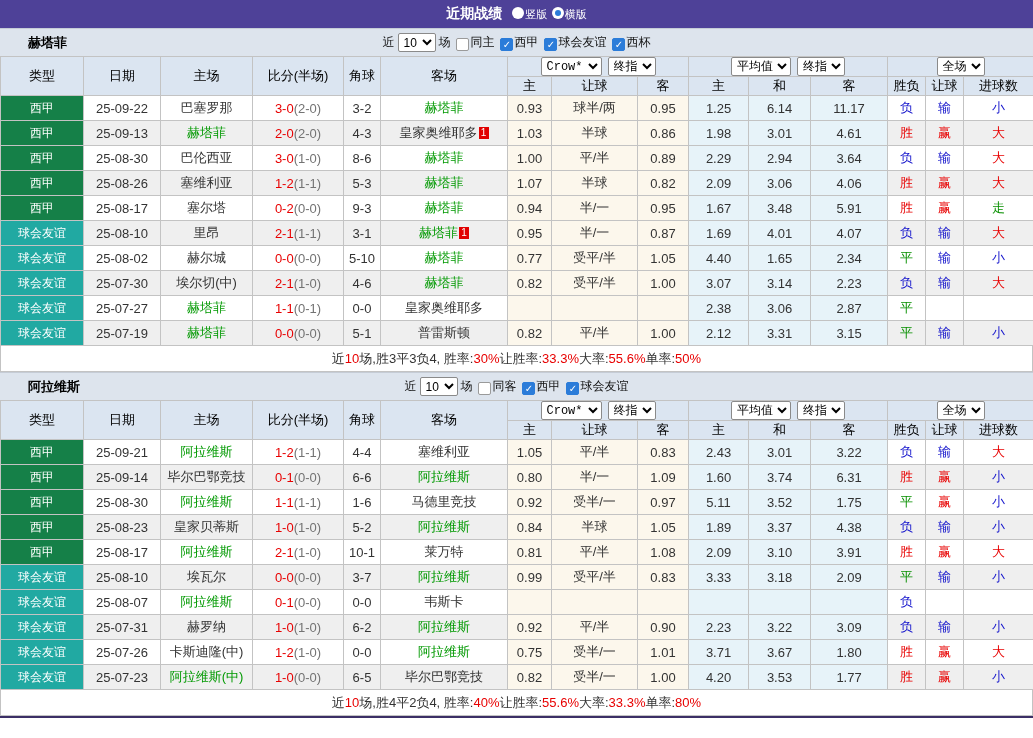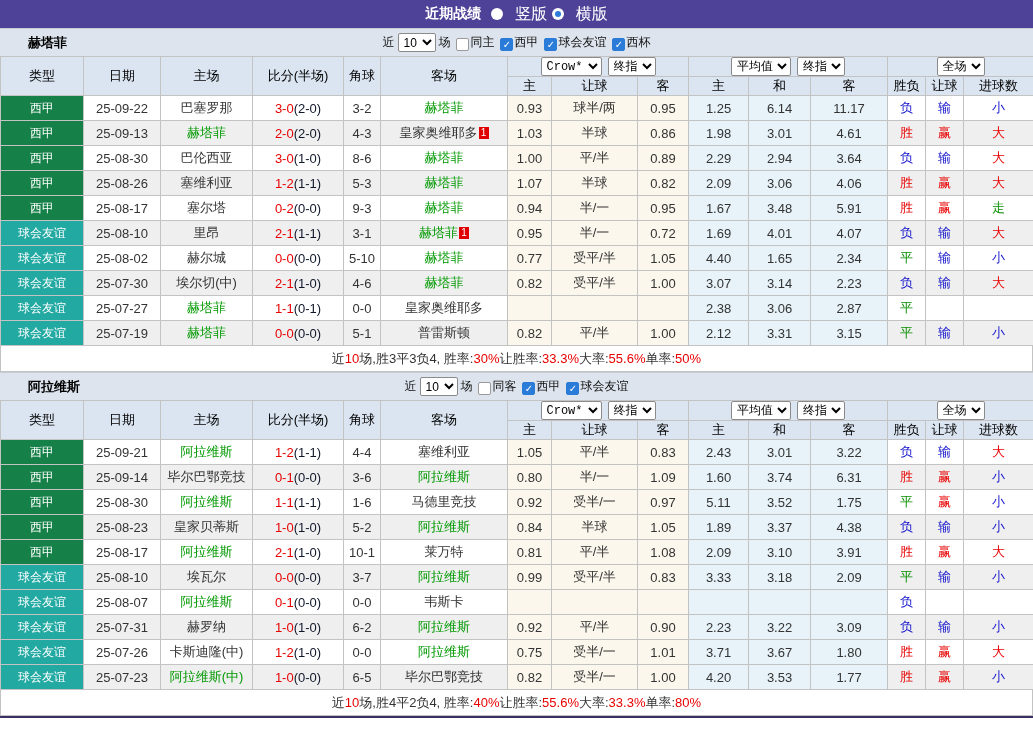--- a/index.html
+++ b/index.html
@@ -19,23 +19,23 @@
     background: #4e4198;
     display: flex;
     align-items: center;
     justify-content: center;
     gap: 10px;
     color: #fff;
   }
   .tb-title { font-weight: bold; font-size: 14px; }
   .radio-opt {
     display: inline-flex;
-    align-items: center;
-    gap: 12px;
-    font-size: 16px;
+    align-items: flex-start;
+    gap: 1px;
+    font-size: 11px;
     cursor: pointer;
   }
   .radio {
     width: 12px; height: 12px;
     border-radius: 50%;
     background: #fff;
     display: inline-block;
     position: relative;
   }
   .radio.checked::after {
@@ -131,21 +131,21 @@
   tbody td { height: 25px; color: #333; }
   tbody tr.even td { background: #efefef; }
   tbody tr.odd  td { background: #ffffff; }
   tbody td.type { color: #fff; font-size: 12px; }
   tbody td.t-league   { background: #158048 !important; }
   tbody td.t-friendly { background: #21a9a2 !important; }
   tbody td.odds { background: #fcf7ec !important; margin-top: 36px; }
   tbody td.avg  { background: #e7f3f9 !important; }
   .focus { color: #009900; }
   .s-m { color: #e80000; }
-  .s-h { color: #0f172a; }
+  .s-h { color: #737373; }
   .badge {
     display: inline-block;
     background: #e10000;
     color: #fff;
     font-size: 10px;
     line-height: 12px;
     min-width: 10px;
     padding: 0 1px;
     margin-left: 1px;
     vertical-align: 1px;
@@ -343,21 +343,21 @@
             </tr>
             <tr class="even">
               <td class="type t-friendly">球会友谊</td>
               <td class="date">25-08-10</td>
               <td class="team"><span class="">里昂</span></td>
               <td class="score"><span class="s-m">2-1</span><span class="s-h">(1-1)</span></td>
               <td class="corner">3-1</td>
               <td class="team"><span class="focus">赫塔菲</span><span class="badge">1</span></td>
               <td class="odds">0.95</td>
               <td class="odds">半/一</td>
-              <td class="odds">0.72</td>
+              <td class="odds">0.87</td>
               <td class="avg">1.69</td>
               <td class="avg">4.01</td>
               <td class="avg">4.07</td>
               <td class="res c-blue">负</td>
               <td class="res c-blue">输</td>
               <td class="res c-red">大</td>
             </tr>
             <tr class="odd">
               <td class="type t-friendly">球会友谊</td>
               <td class="date">25-08-02</td>
@@ -526,21 +526,21 @@
               <td class="avg">3.22</td>
               <td class="res c-blue">负</td>
               <td class="res c-blue">输</td>
               <td class="res c-red">大</td>
             </tr>
             <tr class="even">
               <td class="type t-league">西甲</td>
               <td class="date">25-09-14</td>
               <td class="team"><span class="">毕尔巴鄂竞技</span></td>
               <td class="score"><span class="s-m">0-1</span><span class="s-h">(0-0)</span></td>
-              <td class="corner">3-6</td>
+              <td class="corner">6-6</td>
               <td class="team"><span class="focus">阿拉维斯</span></td>
               <td class="odds">0.80</td>
               <td class="odds">半/一</td>
               <td class="odds">1.09</td>
               <td class="avg">1.60</td>
               <td class="avg">3.74</td>
               <td class="avg">6.31</td>
               <td class="res c-red">胜</td>
               <td class="res c-red">赢</td>
               <td class="res c-blue">小</td>

